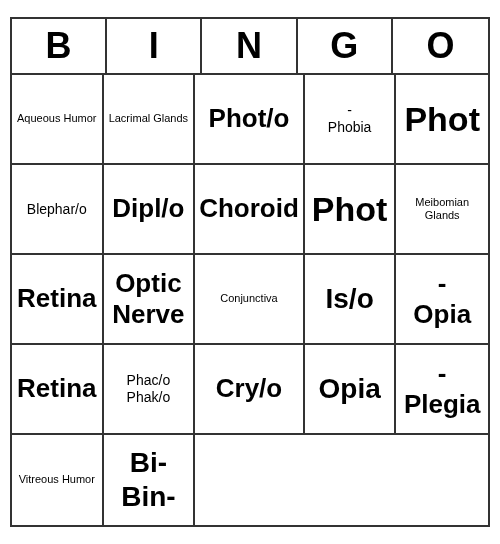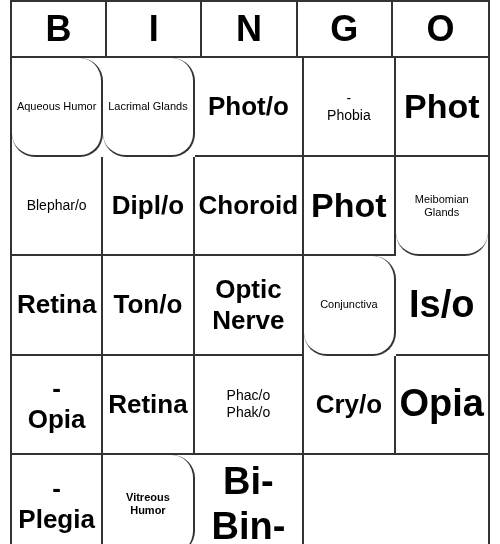--- a/index.html
+++ b/index.html
@@ -46,37 +46,35 @@
       text-align: center;
       padding: 4px;
       font-size: 14px;
       line-height: 1.2;
     }
     .bingo-cell:nth-child(5n) {
       border-right: none;
     }
     .bingo-cell:nth-child(n+21) {
       border-bottom: none;
-      font-weight: bold;
     }
     .bingo-cell.large {
       font-size: 26px;
       font-weight: bold;
     }
     .bingo-cell.xlarge {
-      font-size: 38px;
+      font-size: 28px;
       font-weight: bold;
     }
     .bingo-cell.xxlarge {
       font-size: 34px;
       font-weight: bold;
     }
     .bingo-cell.small {
       font-size: 11px;
-      border-radius: 23px;
     }
   </style>
 </head>
 <body>
 
 <div class="bingo-container">
   <div class="bingo-header">
   <div class="bingo-header-cell">B</div>
       <div class="bingo-header-cell">I</div>
       <div class="bingo-header-cell">N</div>
@@ -88,21 +86,20 @@
       <div class="bingo-cell small">Lacrimal Glands</div>
       <div class="bingo-cell large">Phot/o</div>
       <div class="bingo-cell">-<br>Phobia</div>
       <div class="bingo-cell xxlarge">Phot</div>
       <div class="bingo-cell">Blephar/o</div>
       <div class="bingo-cell large">Dipl/o</div>
       <div class="bingo-cell large">Choroid</div>
       <div class="bingo-cell xxlarge">Phot</div>
       <div class="bingo-cell small">Meibomian Glands</div>
       <div class="bingo-cell large">Retina</div>
-      <div class="bingo-cell large">Ton/o</div>
       <div class="bingo-cell large">Optic Nerve</div>
       <div class="bingo-cell small">Conjunctiva</div>
       <div class="bingo-cell xlarge">Is/o</div>
       <div class="bingo-cell large">-<br>Opia</div>
       <div class="bingo-cell large">Retina</div>
       <div class="bingo-cell">Phac/o<br>Phak/o</div>
       <div class="bingo-cell large">Cry/o</div>
       <div class="bingo-cell xlarge">Opia</div>
       <div class="bingo-cell large">-<br>Plegia</div>
       <div class="bingo-cell small">Vitreous Humor</div>

